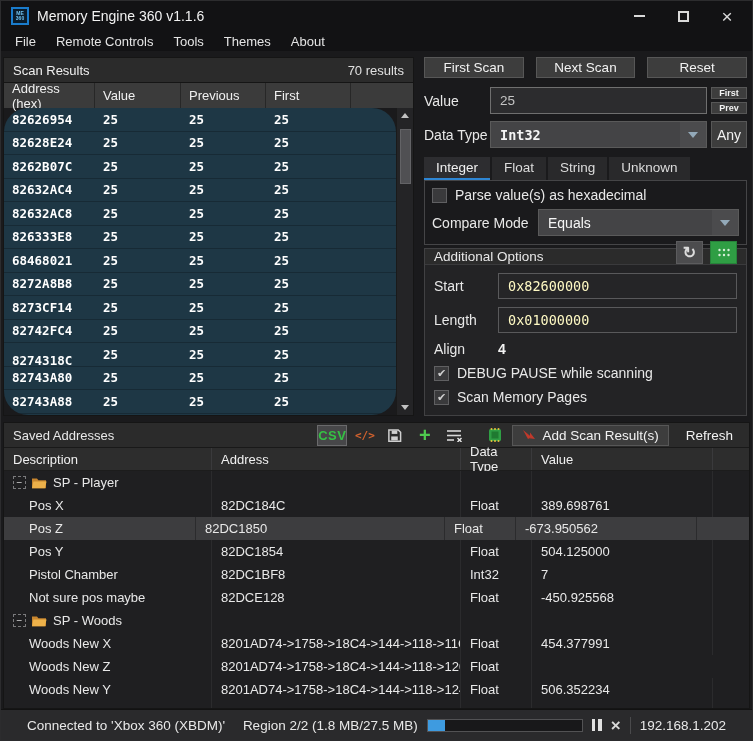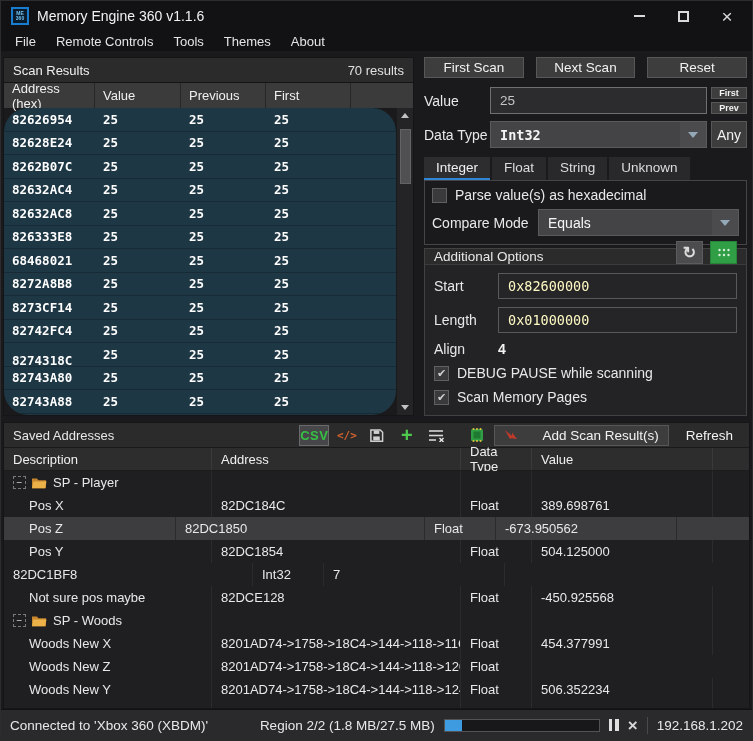--- a/index.html
+++ b/index.html
@@ -88,35 +88,35 @@
 
   
   .saved-panel { margin-top:6px; flex:1; display:flex; flex-direction:column; border:1px solid #151515; overflow:hidden; }
   .saved-header { height:25px; background:#2b2b2b; border-bottom:1px solid #191919; display:flex; align-items:center; padding:0 4px 0 9px; flex:none; }
   .saved-toolbar { margin-left:auto; display:flex; align-items:center; gap:5px; }
   .tool-btn { height:21px; min-width:25px; display:flex; align-items:center; justify-content:center; }
   .csv-btn { background:#474749; border:1px solid #6a6a6c; color:#35c244; font-size:13px; font-weight:bold; letter-spacing:.5px; }
   .code-ic { color:#d2622e; font-weight:bold; font-size:11px; font-family:"DejaVu Sans Mono",monospace; }
   .plus-ic { color:#4ecb4e; font-size:20px; font-weight:bold; line-height:1; }
   .tb-sep { width:5px; }
-  .add-btn { background:#3d3d3d; border:1px solid #575757; padding:0 9px; gap:24px; font-size:13.5px; color:#f2f2f2; }
+  .add-btn { background:#3d3d3d; border:1px solid #575757; padding:0 9px; gap:6px; font-size:13.5px; color:#f2f2f2; }
   .refresh-btn2 { padding:0 11px; font-size:13.5px; color:#f2f2f2; background:transparent; border:1px solid transparent; }
   .saved-thead { display:flex; height:23px; background:#2d2d2d; border-bottom:1px solid #1c1c1c; flex:none; }
   .saved-th { display:flex; align-items:center; padding:0 9px; border-right:1px solid #3a3a3c; color:#f0f0f0; }
   .saved-rows { flex:1; display:flex; flex-direction:column; background:#1f1f21; overflow:hidden; }
   .saved-row { height:23px; flex:none; display:flex; align-items:stretch; }
   .saved-row.selected { background:#3d3d3f; }
   .saved-row.filler { flex:1; height:auto; }
   .s-cell { display:flex; align-items:center; padding:0 9px; border-right:1px solid #2b2b2d; overflow:hidden; white-space:nowrap; }
   .s-desc.child { padding-left:25px; }
   .expander { width:13px; height:13px; border:1px dashed #7a7a7c; color:#dcdcdc; font-size:10px; line-height:11px; text-align:center; margin-right:5px; flex:none; }
   .folder-ic { margin-right:6px; flex:none; display:flex; }
 
   
-  .statusbar { height:31px; background:#2a2a2c; border-top:1px solid #121212; display:flex; align-items:center; padding:0 9px; font-size:13.5px; flex:none; gap:9px; }
+  .statusbar { height:31px; background:#2a2a2c; border-top:1px solid #121212; display:flex; align-items:center; padding:0 26px; font-size:13.5px; flex:none; gap:9px; }
   .status-right { margin-left:auto; display:flex; align-items:center; gap:9px; }
   .progress { width:156px; height:13px; background:#18181a; border:1px solid #525254; }
   .progress-fill { height:100%; background:#3e9be0; }
   .pause-ic { display:flex; gap:3px; }
   .pause-ic i { width:3.5px; height:12px; background:#e0e0e0; }
   .x-ic { font-size:17px; font-weight:bold; color:#d8d8d8; line-height:1; }
   .v-sep { width:1px; height:17px; background:#4a4a4c; }
 </style>
 </head>
 <body>
@@ -437,34 +437,35 @@
             <div class="s-cell" style="flex: 1 1 0%; border-right: none;"></div>
           </div>
           <div class="saved-row">
             <div class="s-cell s-desc child" style="width: 208px;">Pos X</div>
             <div class="s-cell" style="width: 249px;">82DC184C</div>
             <div class="s-cell" style="width: 71px;">Float</div>
             <div class="s-cell" style="width: 181px;">389.698761</div>
             <div class="s-cell" style="flex: 1 1 0%; border-right: none;"></div>
           </div>
           <div class="saved-row selected">
-            <div class="s-cell s-desc child" style="width: 172px;">Pos Z</div>
+            <div class="s-cell s-desc child" style="width: 192px;">Pos Z</div>
             <div class="s-cell" style="width: 249px;">82DC1850</div>
             <div class="s-cell" style="width: 71px;">Float</div>
             <div class="s-cell" style="width: 181px;">-673.950562</div>
             <div class="s-cell" style="flex: 1 1 0%; border-right: none;"></div>
           </div>
           <div class="saved-row">
             <div class="s-cell s-desc child" style="width: 208px;">Pos Y</div>
             <div class="s-cell" style="width: 249px;">82DC1854</div>
             <div class="s-cell" style="width: 71px;">Float</div>
             <div class="s-cell" style="width: 181px;">504.125000</div>
             <div class="s-cell" style="flex: 1 1 0%; border-right: none;"></div>
           </div>
           <div class="saved-row">
+            <div class="s-cell s-desc child" style="width: 208px;">Pistol Chamber</div>
             <div class="s-cell" style="width: 249px;">82DC1BF8</div>
             <div class="s-cell" style="width: 71px;">Int32</div>
             <div class="s-cell" style="width: 181px;">7</div>
             <div class="s-cell" style="flex: 1 1 0%; border-right: none;"></div>
           </div>
           <div class="saved-row">
             <div class="s-cell s-desc child" style="width: 208px;">Not sure pos maybe</div>
             <div class="s-cell" style="width: 249px;">82DCE128</div>
             <div class="s-cell" style="width: 71px;">Float</div>
             <div class="s-cell" style="width: 181px;">-450.925568</div>

